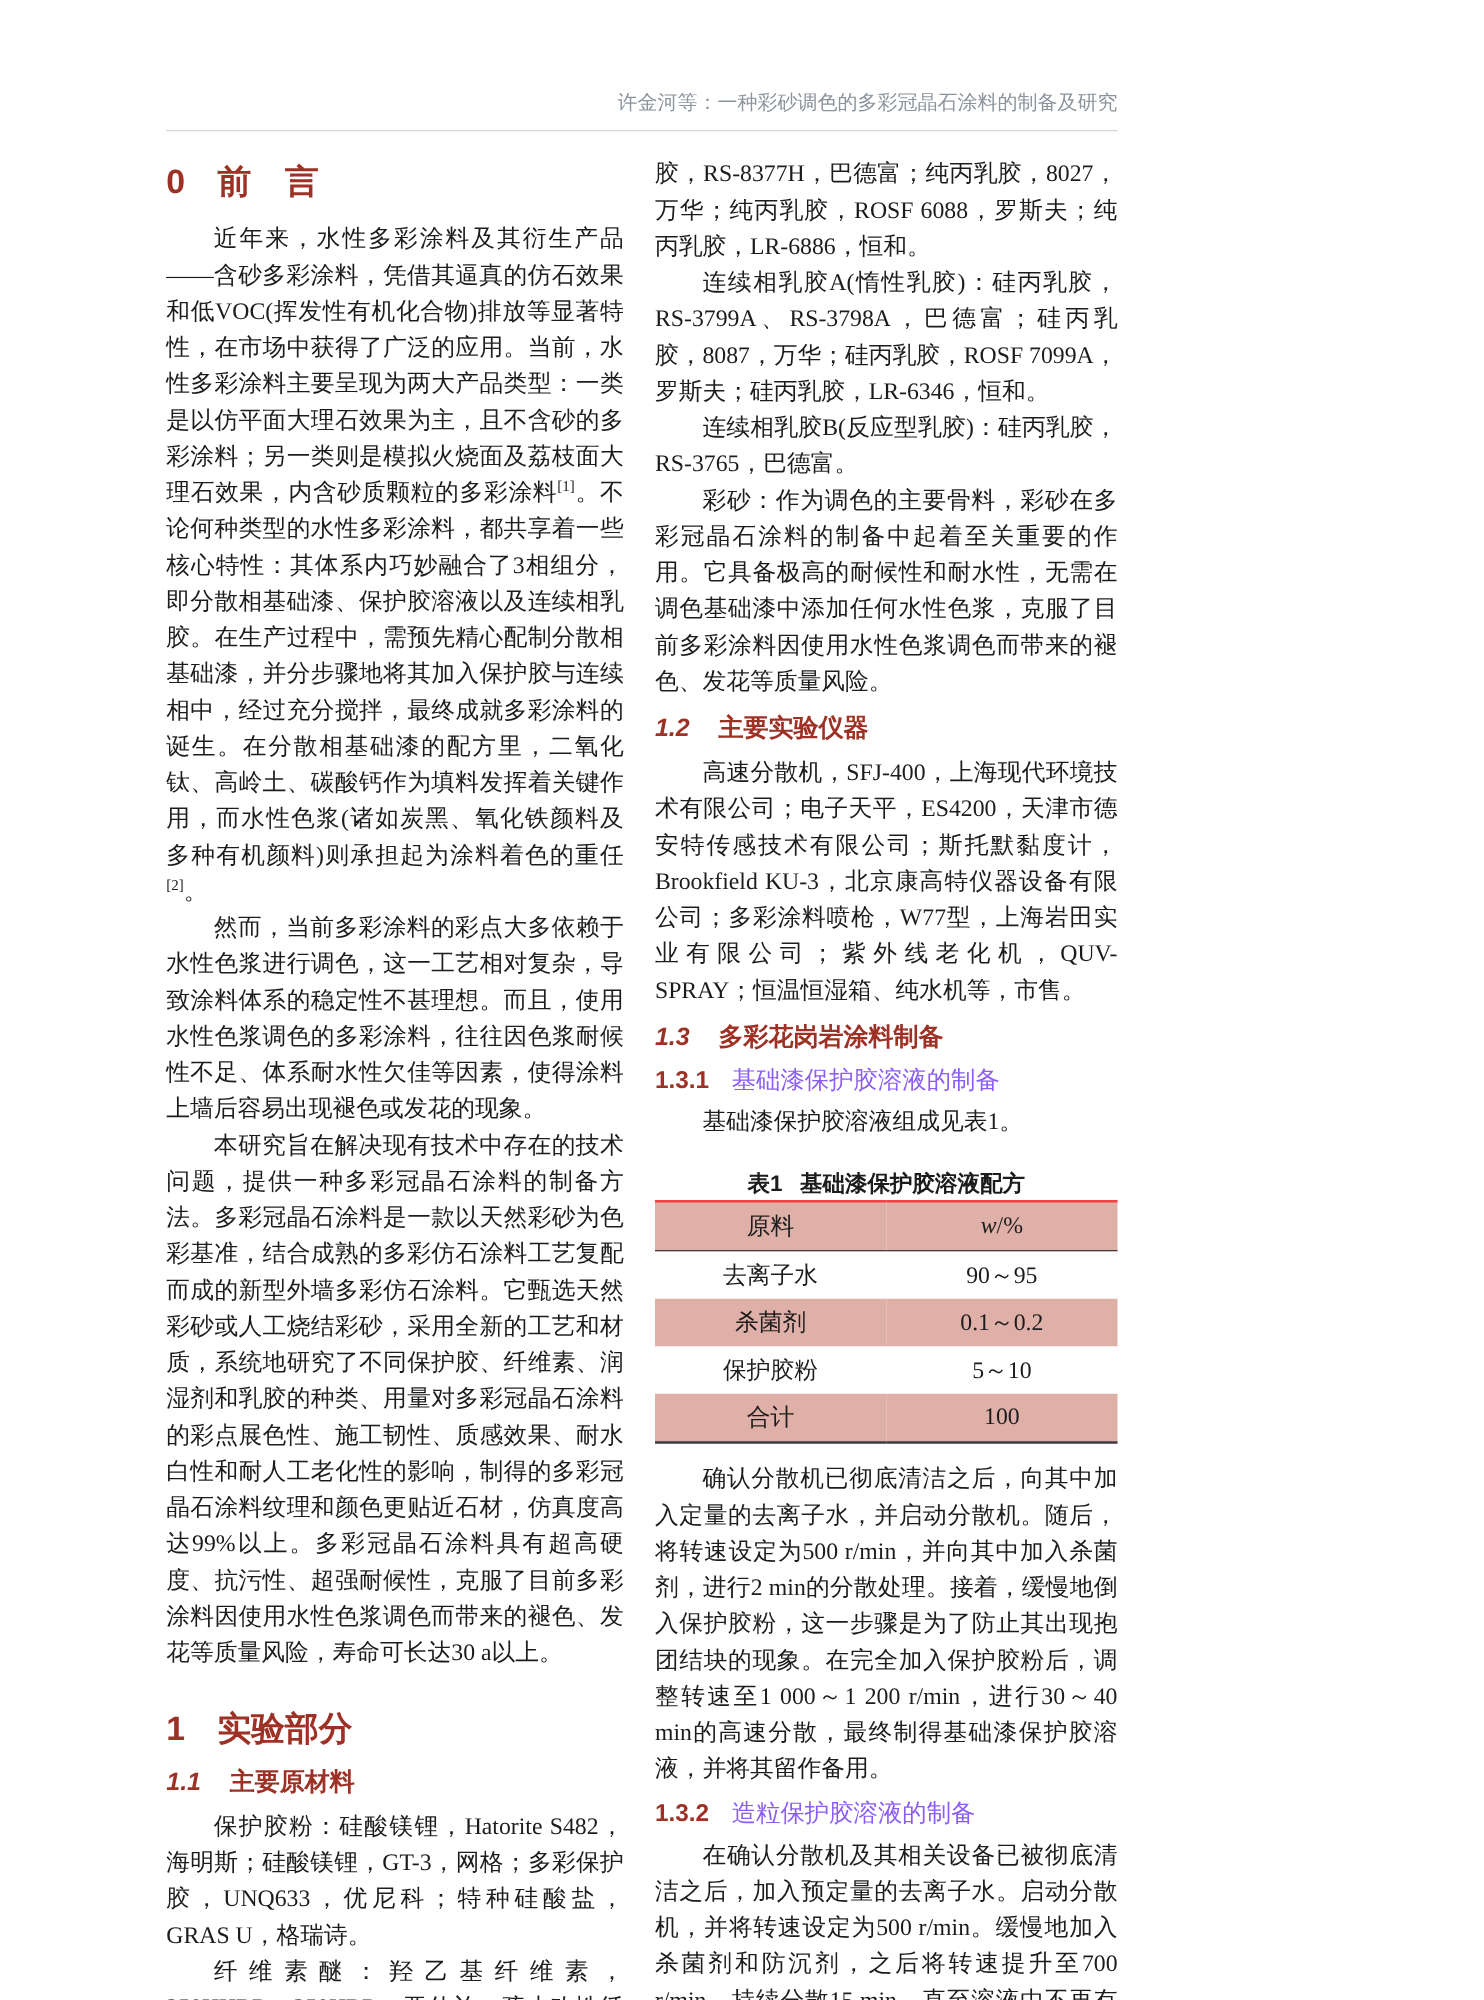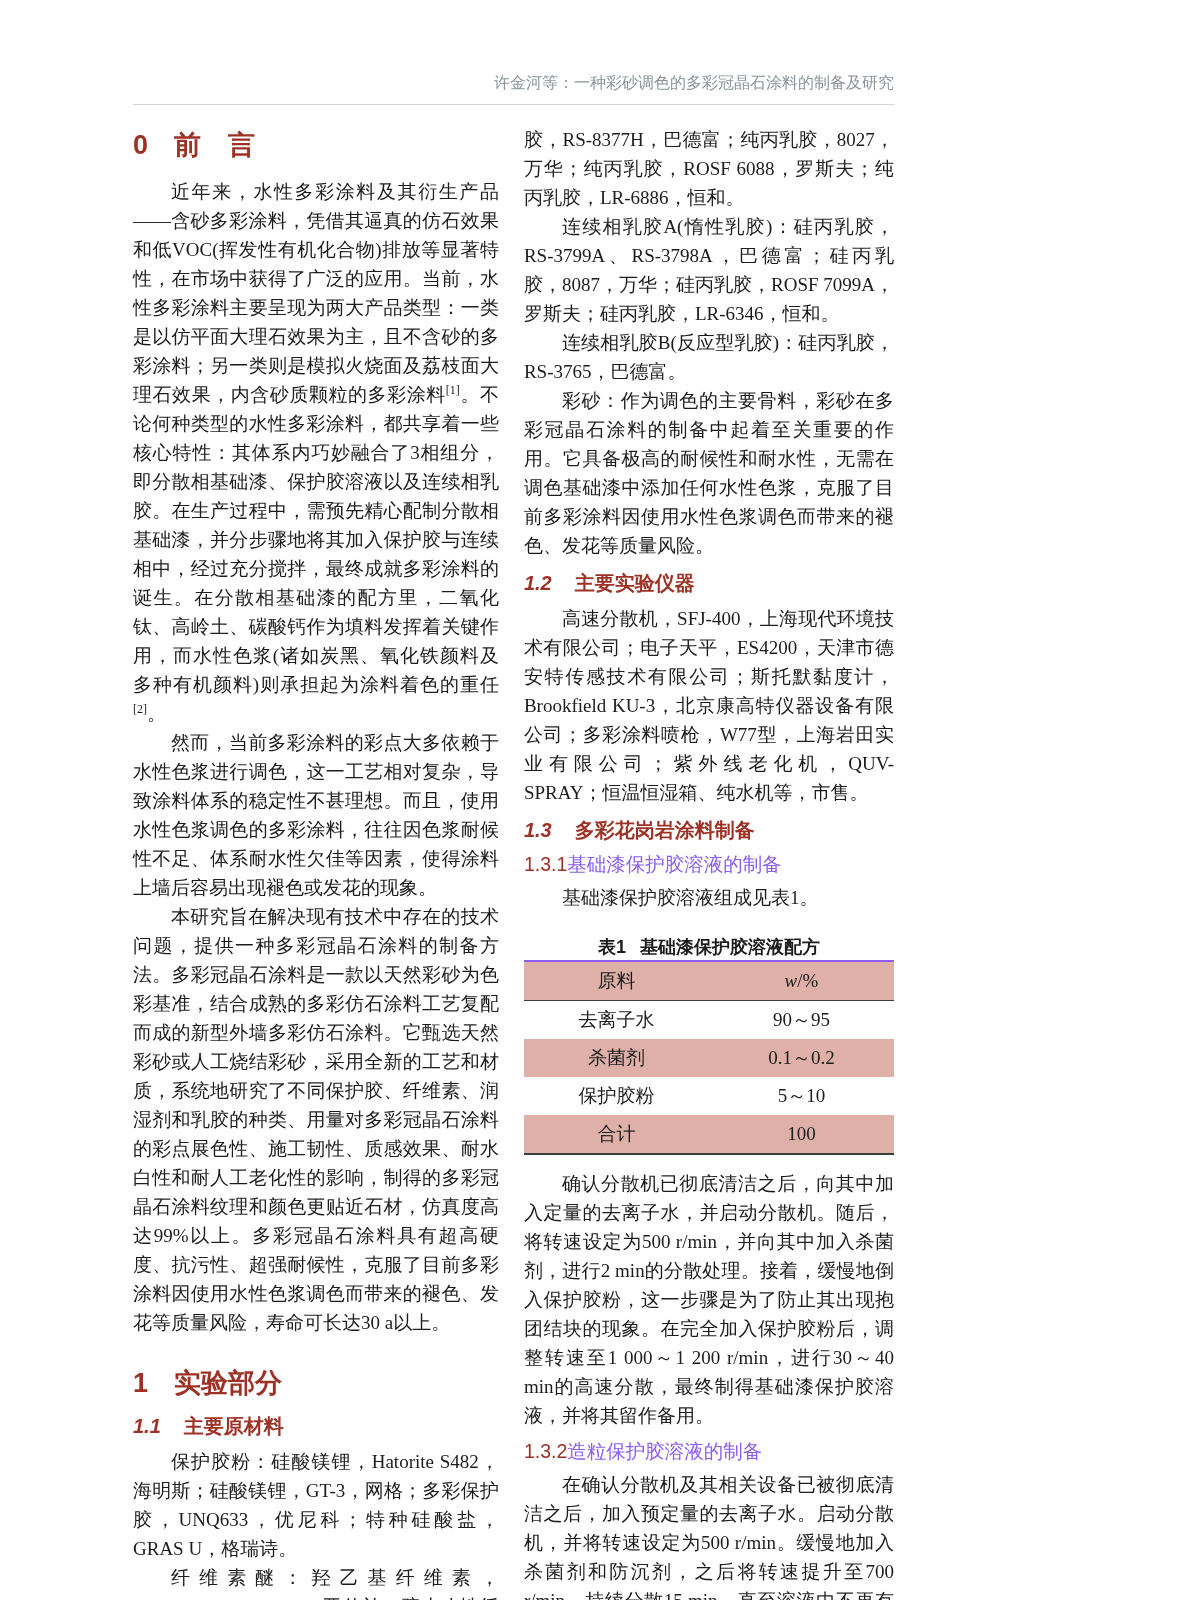--- a/index.html
+++ b/index.html
@@ -48,42 +48,43 @@
     font-size:20px;line-height:26px;
     margin:10px 0 8px 0;
   }
   .h-sub .num{margin-right:23px;font-style:italic;}
   .h-sub3{
     font-size:19.5px;line-height:26px;
     margin:8px 0 5px 0;
   }
   .h-sub3 .num{
     font-family:"Liberation Sans","DejaVu Sans",sans-serif;
-    font-weight:normal;color:#9e3125;
+    font-weight:bold;color:#9e3125;
+    margin-right:18px;
   }
   .h-sub3 .ttl{color:#8b5cf6;font-weight:normal;}
   
   .tblwrap{margin:22px 0 14px 0;}
   .cap-zh{
     text-align:center;font-weight:bold;
     font-size:18px;line-height:26px;
     font-family:"Liberation Sans","DejaVu Sans",sans-serif;
   }
   .cap-zh .cap-gap{margin-right:14px;}
   .cap-en{
     text-align:center;font-weight:bold;
     font-size:19px;line-height:27px;
     font-family:"Liberation Serif","DejaVu Serif",serif;
     margin-bottom:4px;
   }
   .cap-en .cap-gap{margin-right:14px;}
   table.t1{
     width:100%;
     border-collapse:collapse;
-    border-top:2px solid #8b5cf6;
+    border-top:2px solid #ef4444;
     border-bottom:2px solid #3d3d3d;
     font-size:19px;
   }
   table.t1 td{
     text-align:center;
     padding:6px 4px;
     width:50%;
   }
   table.t1 tr.hdr td{
     background:#dfb0a8;

